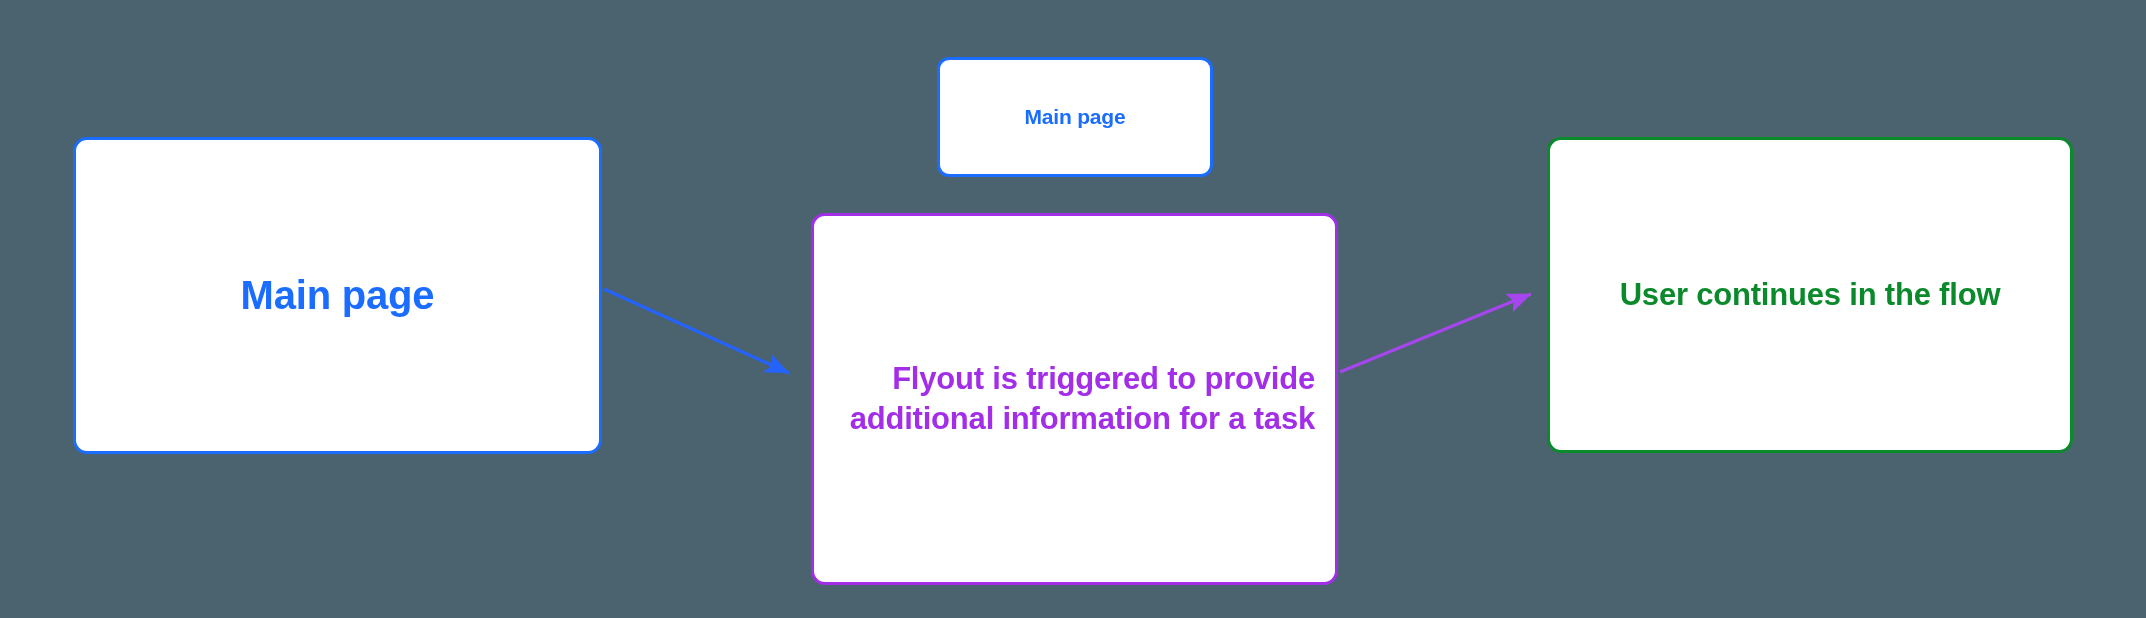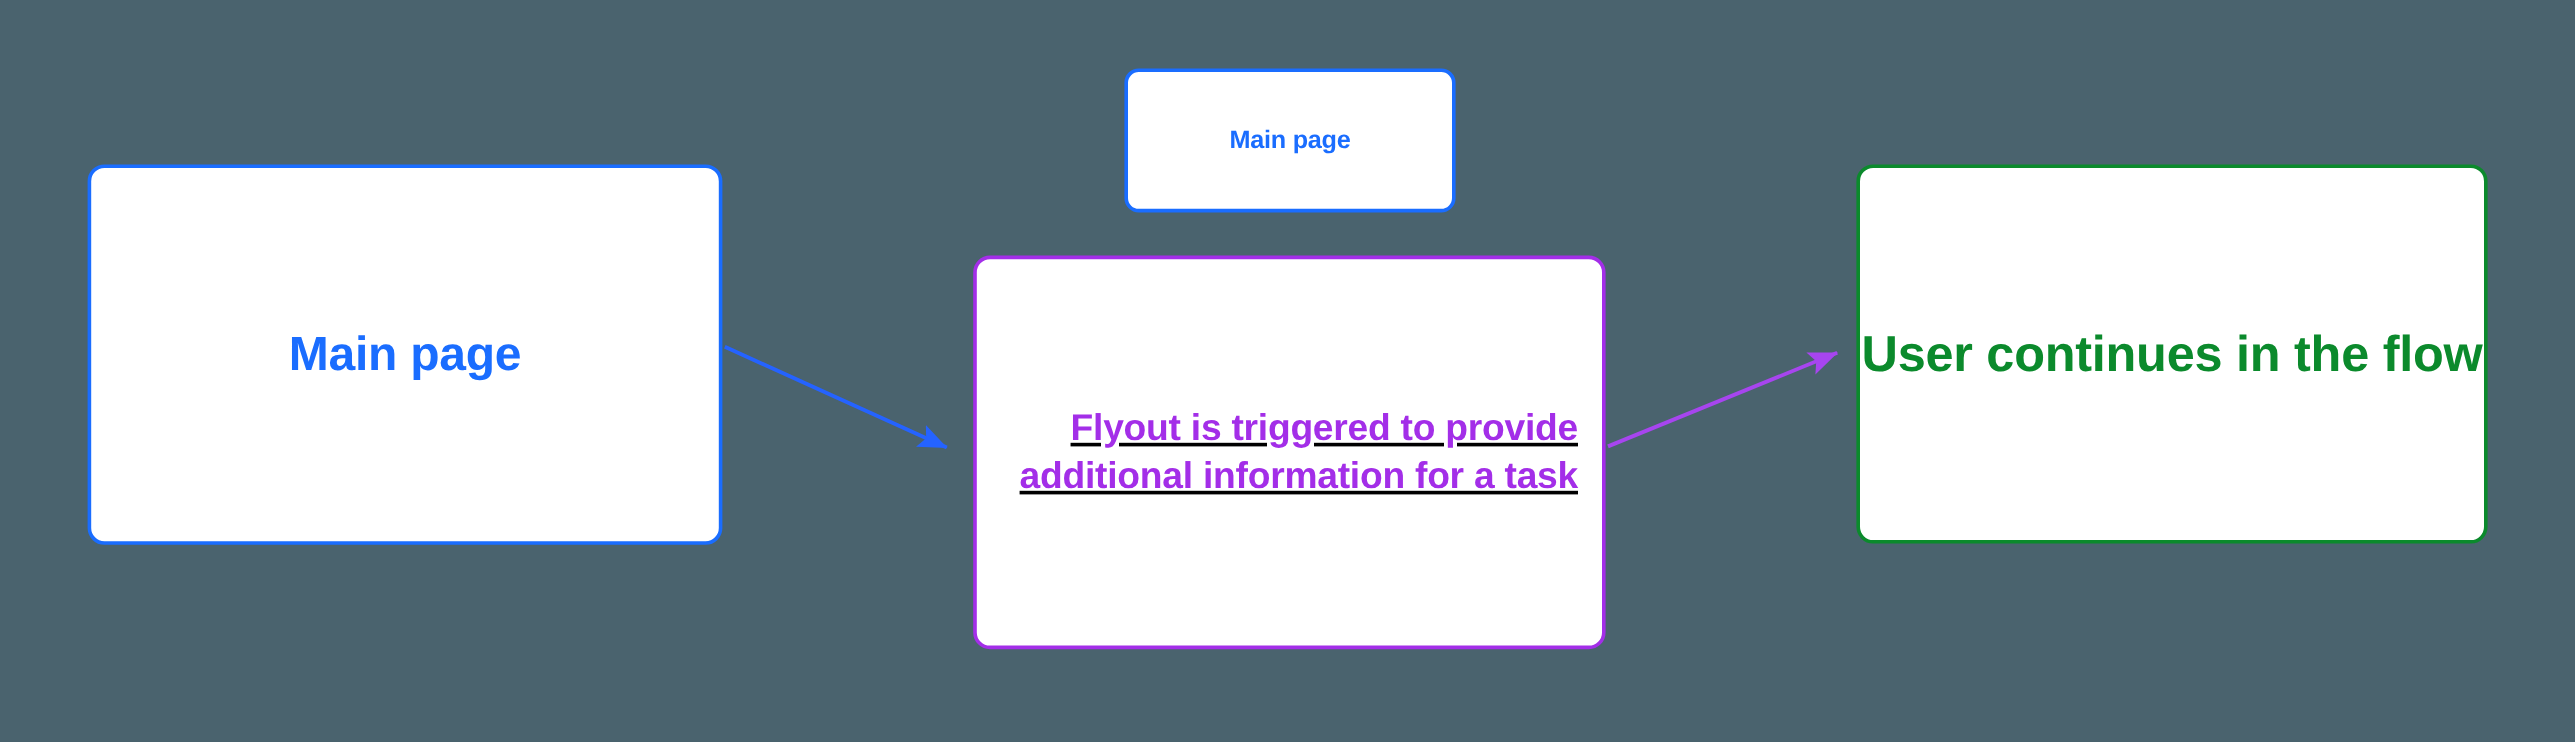--- a/index.html
+++ b/index.html
@@ -62,42 +62,41 @@
   #node-main-page-small .node-label {
     color: #1a6dff;
     font-size: 21px;
   }
 
   
   #node-flyout {
     left: 811px;
     top: 213px;
     width: 527px;
-    height: 328px;
+    height: 372px;
     border-color: #a32ee8;
-    text-decoration: underline;
   }
   #node-flyout .node-label {
     color: #a32ee8;
     font-size: 31px;
     line-height: 1.30;
     padding: 0 20px;
   }
 
   
   #node-user-continues {
     left: 1547px;
     top: 137px;
     width: 526px;
     height: 316px;
     border-color: #0b8a2c;
   }
   #node-user-continues .node-label {
     color: #0b8a2c;
-    font-size: 42px;
+    font-size: 31px;
   }
 
   
   #connectors {
     position: absolute;
     left: 0;
     top: 0;
     width: 2146px;
     height: 618px;
     pointer-events: none;

